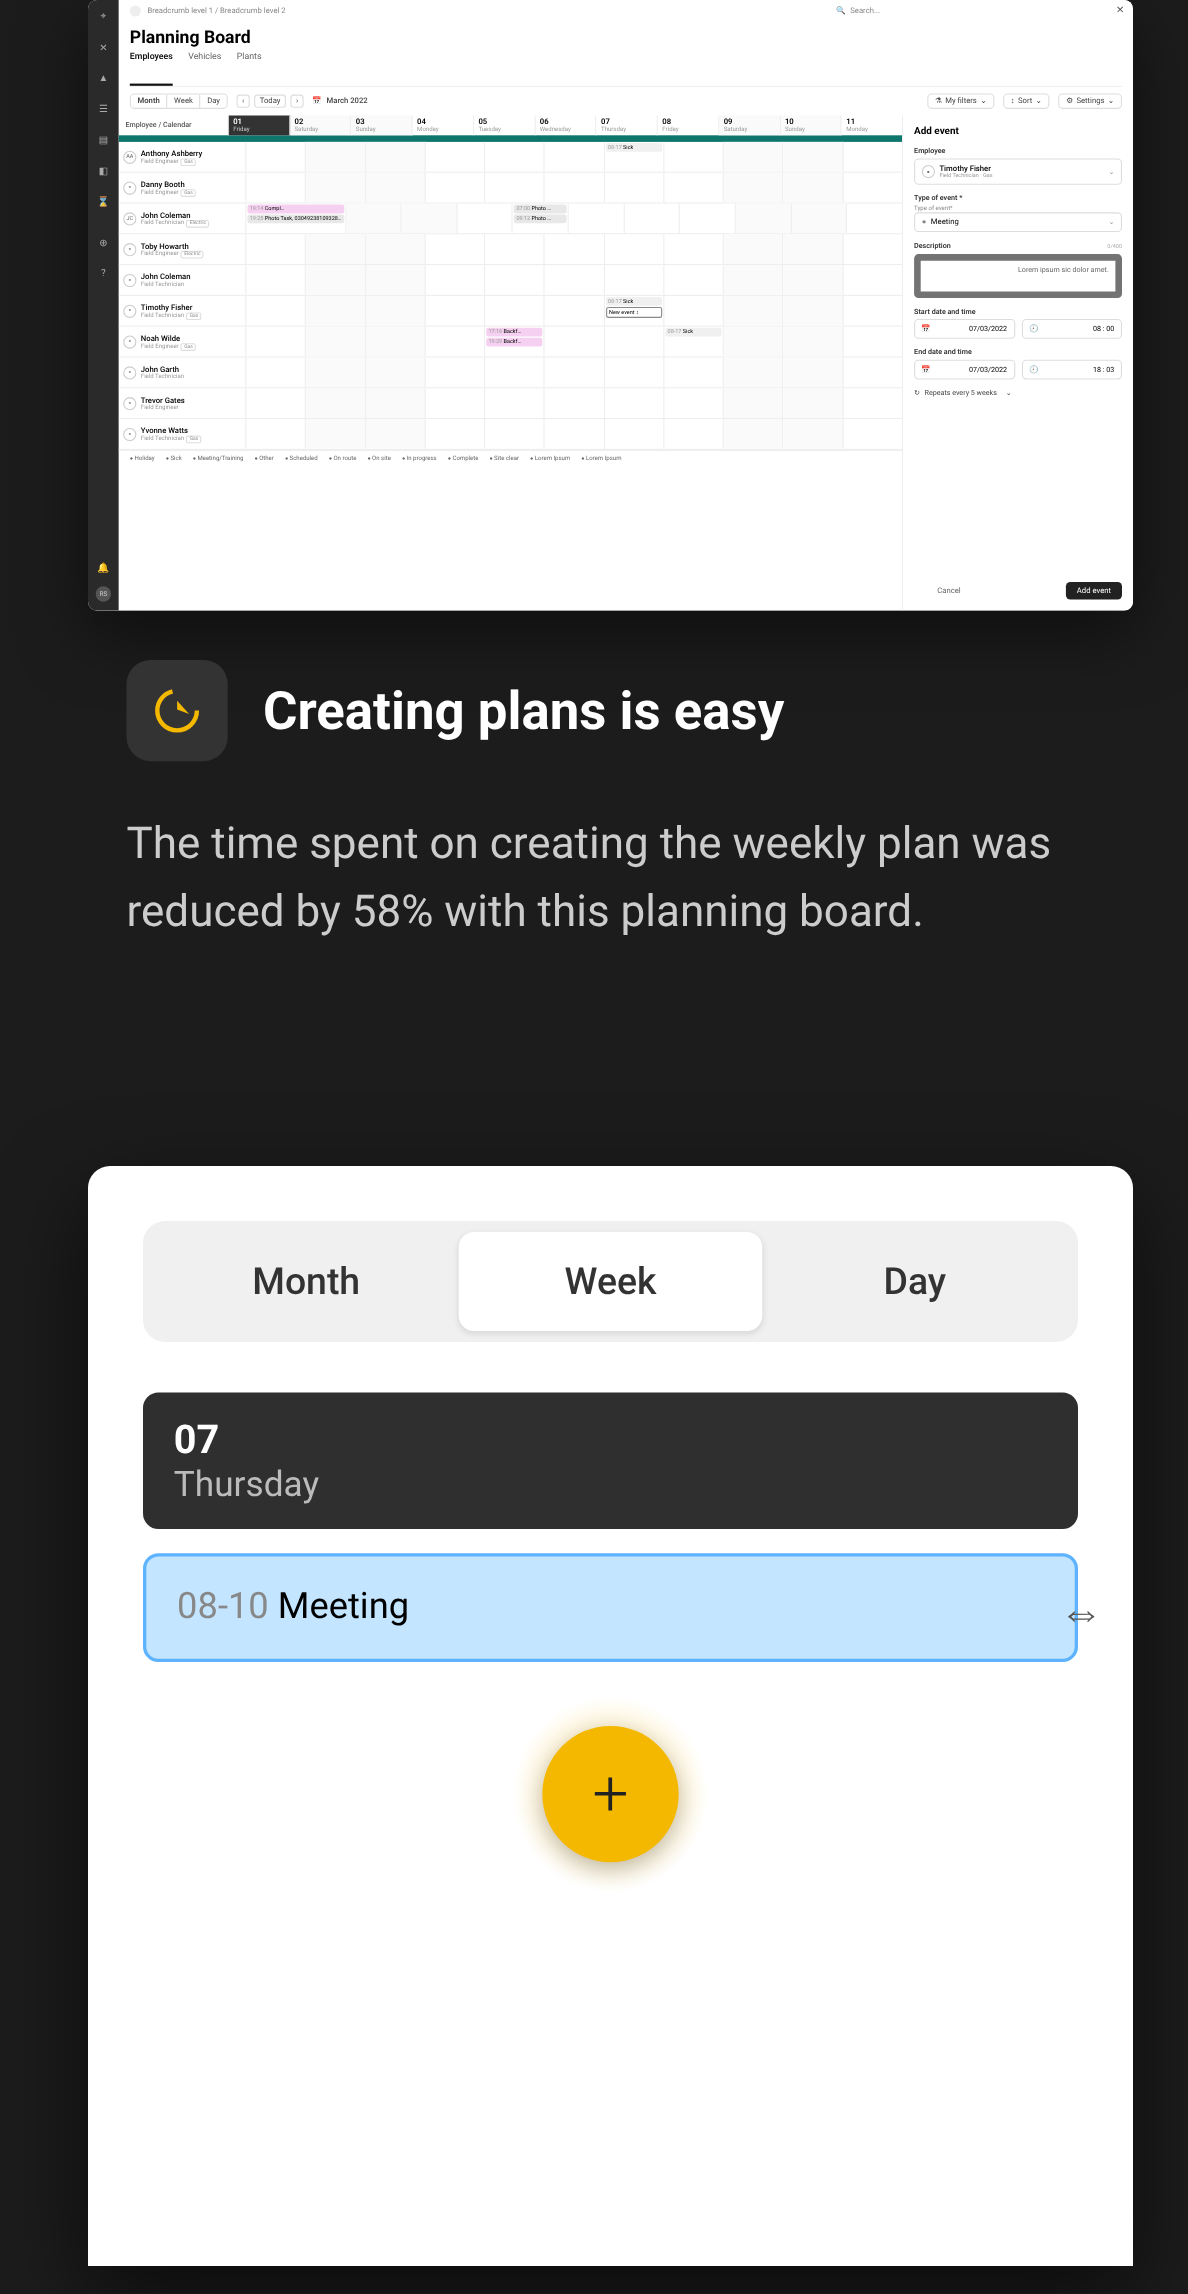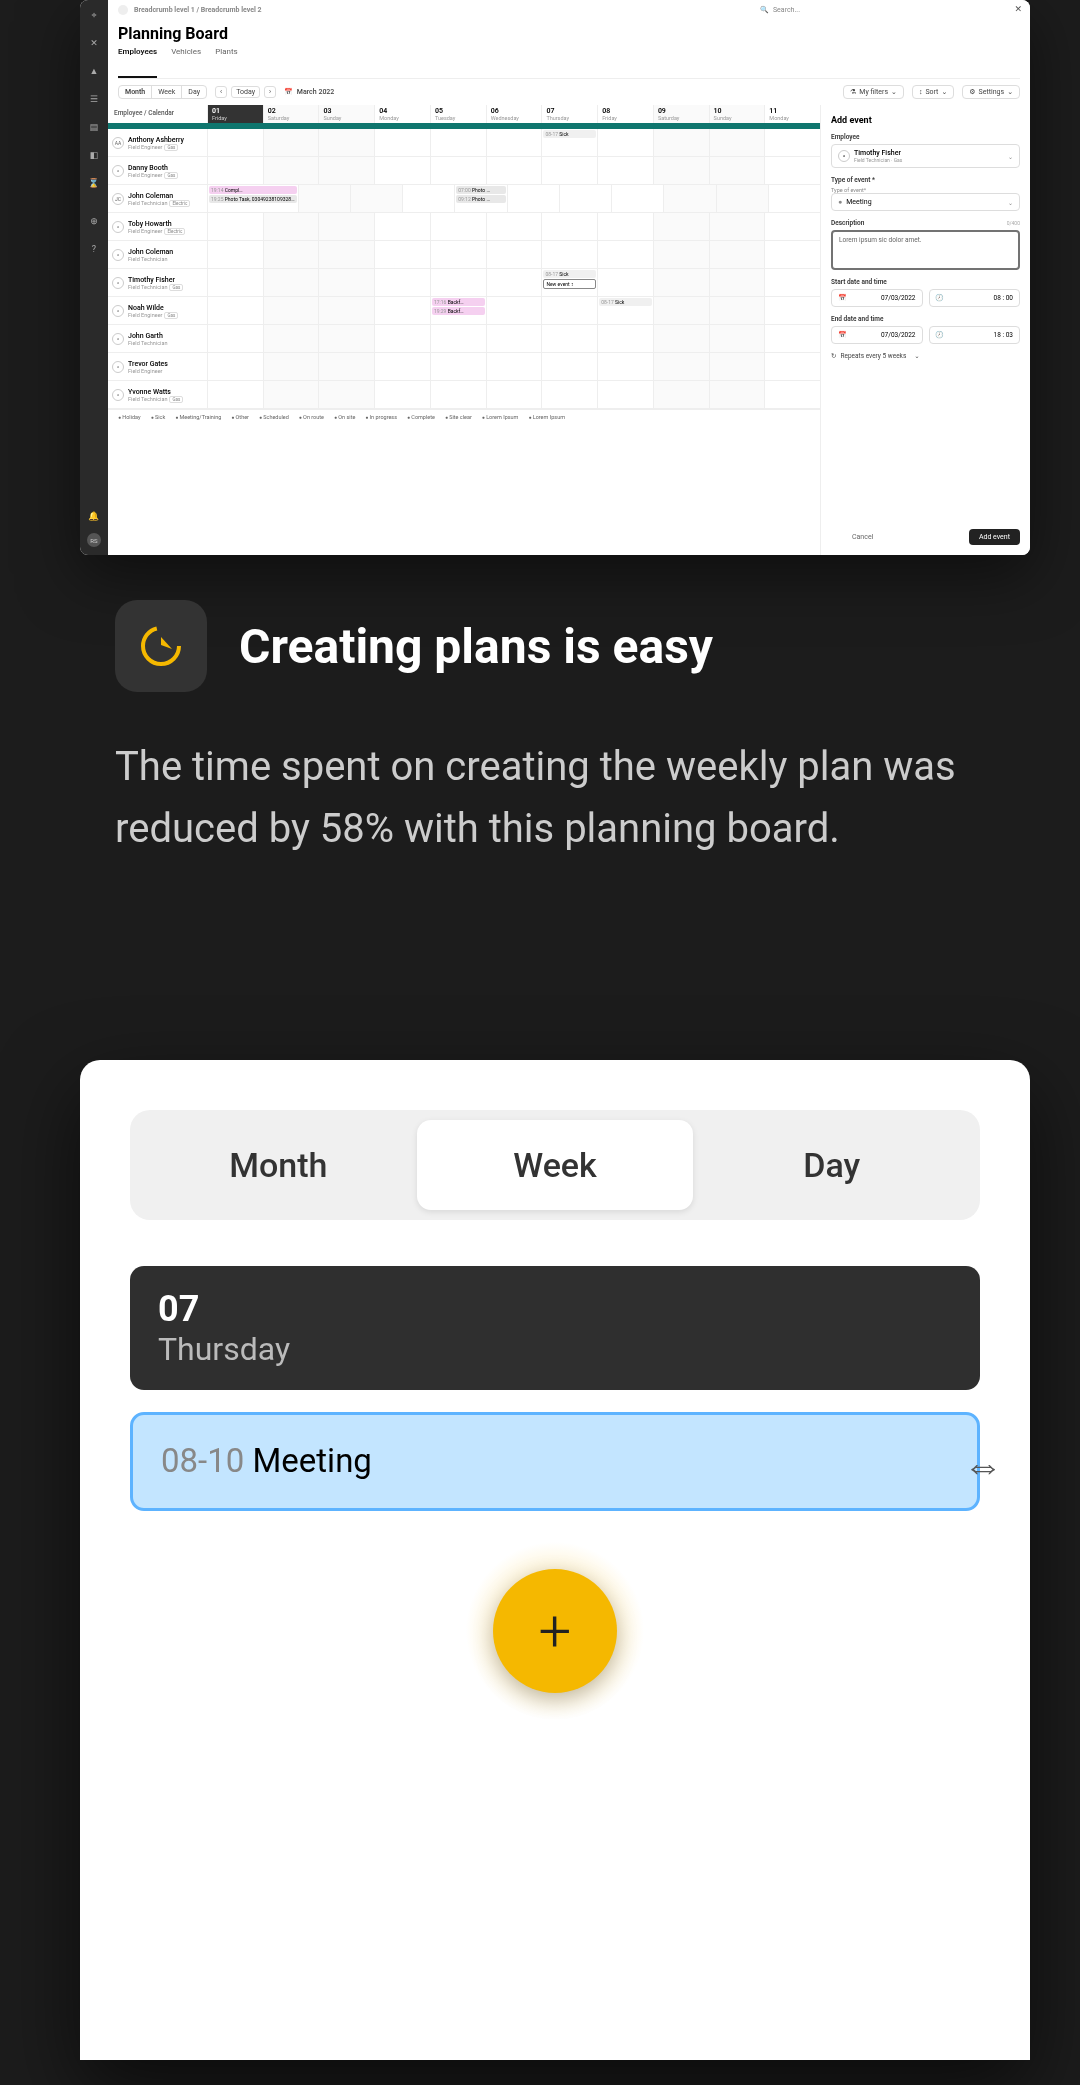--- a/index.html
+++ b/index.html
@@ -7,21 +7,21 @@
 
 
 .app-shot { position: absolute; top: 0; left: 80px; width: 950px; height: 555px; background: #fff; border-radius: 8px; box-shadow: 0 20px 60px rgba(0,0,0,0.5); overflow: hidden; display: flex; }
 .sidebar { width: 28px; background: #2a2a2a; display: flex; flex-direction: column; align-items: center; padding-top: 8px; gap: 14px; }
 .sidebar-icon { width: 14px; height: 14px; color: #aaa; display: flex; align-items: center; justify-content: center; font-size: 9px; }
 .sidebar-bottom { margin-top: auto; margin-bottom: 8px; display: flex; flex-direction: column; gap: 10px; align-items: center; }
 .sidebar-avatar { width: 14px; height: 14px; border-radius: 50%; background: #555; color: #ccc; font-size: 6px; display: flex; align-items: center; justify-content: center; }
 
 .main { flex: 1; display: flex; flex-direction: column; background: #fff; }
 .topbar { height: 20px; display: flex; align-items: center; padding: 0 10px; font-size: 7px; color: #888; position: relative; }
-.breadcrumb { flex: 1; font-weight: bold; }
+.breadcrumb { flex: 1; }
 .search { display: flex; align-items: center; gap: 4px; margin-right: 220px; }
 .close-x { position: absolute; right: 8px; top: 4px; font-size: 9px; color: #555; }
 
 .header-row { padding: 4px 10px 0; }
 .page-title { font-size: 16px; font-weight: 700; }
 .tabs { display: flex; gap: 14px; font-size: 8px; margin-top: 4px; border-bottom: 1px solid #eee; }
 .tab { padding-bottom: 20px; color: #666; }
 .tab.active { color: #111; border-bottom: 2px solid #111; font-weight: 600; }
 
 .toolbar { display: flex; align-items: center; padding: 6px 10px; font-size: 7px; color: #444; gap: 8px; }
@@ -39,21 +39,21 @@
 .cal-header { display: flex; border-bottom: 6px solid #0f766e; }
 .name-col { width: 100px; padding: 4px 6px; border-right: 1px solid #eee; font-size: 6.5px; color: #555; font-weight: 500; }
 .day-col { flex: 1; border-right: 1px solid #eee; padding: 2px 4px; }
 .day-col:last-child { border-right: none; }
 .day-num { font-weight: 600; font-size: 7px; }
 .day-name { font-size: 5.5px; color: #999; }
 .day-col.sel { background: #333; color: #fff; }
 .day-col.sel .day-name { color: #ccc; }
 .day-col.wknd { background: #fafafa; }
 .cal-row { display: flex; border-bottom: 1px solid #eee; min-height: 28px; }
-.emp-cell { width: 100px; border-right: 1px solid #eee; display: flex; align-items: center; gap: 4px; padding: 2px 4px; }
+.emp-cell { width: 116px; border-right: 1px solid #eee; display: flex; align-items: center; gap: 4px; padding: 2px 4px; }
 .emp-av { width: 12px; height: 12px; border-radius: 50%; border: 1px solid #ccc; display: flex; align-items: center; justify-content: center; font-size: 5px; color: #666; }
 .emp-info { display: flex; flex-direction: column; }
 .emp-name { font-size: 7px; font-weight: 500; }
 .emp-role { font-size: 5.5px; color: #999; }
 .emp-tag { font-size: 4.5px; border: 1px solid #ddd; border-radius: 2px; padding: 0 2px; margin-left: 2px; color: #888; }
 .cell { flex: 1; border-right: 1px solid #eee; position: relative; padding: 1px; }
 .cell:last-child { border-right: none; }
 .cell.wknd { background: #fafafa; }
 .event { font-size: 5px; border-radius: 2px; padding: 1px 2px; margin-bottom: 1px; white-space: nowrap; overflow: hidden; }
 .event.pink { background: #f5d0f0; }
@@ -68,21 +68,21 @@
 
 .side-panel { width: 210px; border-left: 1px solid #eee; padding: 10px; font-size: 7px; display: flex; flex-direction: column; }
 .panel-title { font-size: 9px; font-weight: 700; margin-bottom: 8px; }
 .field-label { font-size: 6.5px; font-weight: 600; margin-bottom: 3px; color: #333; }
 .select-box { border: 1px solid #ddd; border-radius: 4px; padding: 4px 6px; display: flex; align-items: center; gap: 4px; margin-bottom: 8px; position: relative; }
 .select-box .chev { margin-left: auto; font-size: 6px; color: #888; }
 .sel-av { width: 12px; height: 12px; border-radius: 50%; border: 1px solid #ccc; font-size: 5px; display: flex; align-items: center; justify-content: center; }
 .sel-name { font-size: 7px; font-weight: 500; }
 .sel-role { font-size: 5px; color: #999; }
 .sub-label { font-size: 5.5px; color: #888; }
-.textarea { border: 2px solid #737373; border-radius: 4px; padding: 4px 6px; min-height: 40px; font-size: 6.5px; color: #666; margin-bottom: 8px; }
+.textarea { border: 6px solid #737373; border-radius: 4px; padding: 4px 6px; min-height: 40px; font-size: 6.5px; color: #666; margin-bottom: 8px; text-align: right; }
 .char-count { font-size: 5px; color: #aaa; text-align: right; margin-bottom: 4px; }
 .dt-row { display: flex; gap: 6px; margin-bottom: 8px; }
 .dt-box { border: 1px solid #ddd; border-radius: 4px; padding: 4px 6px; display: flex; align-items: center; gap: 4px; flex: 1; font-size: 6.5px; }
 .dt-box .ic { font-size: 7px; }
 .dt-box .val { margin-left: auto; }
 .repeat { font-size: 6.5px; color: #444; display: flex; align-items: center; gap: 4px; }
 .panel-footer { margin-top: auto; display: flex; justify-content: space-between; align-items: center; padding-top: 8px; }
 .btn-cancel { font-size: 7px; color: #666; margin-left: 21px; }
 .btn-add { background: #222; color: #fff; border-radius: 4px; padding: 4px 10px; font-size: 7px; }
 

